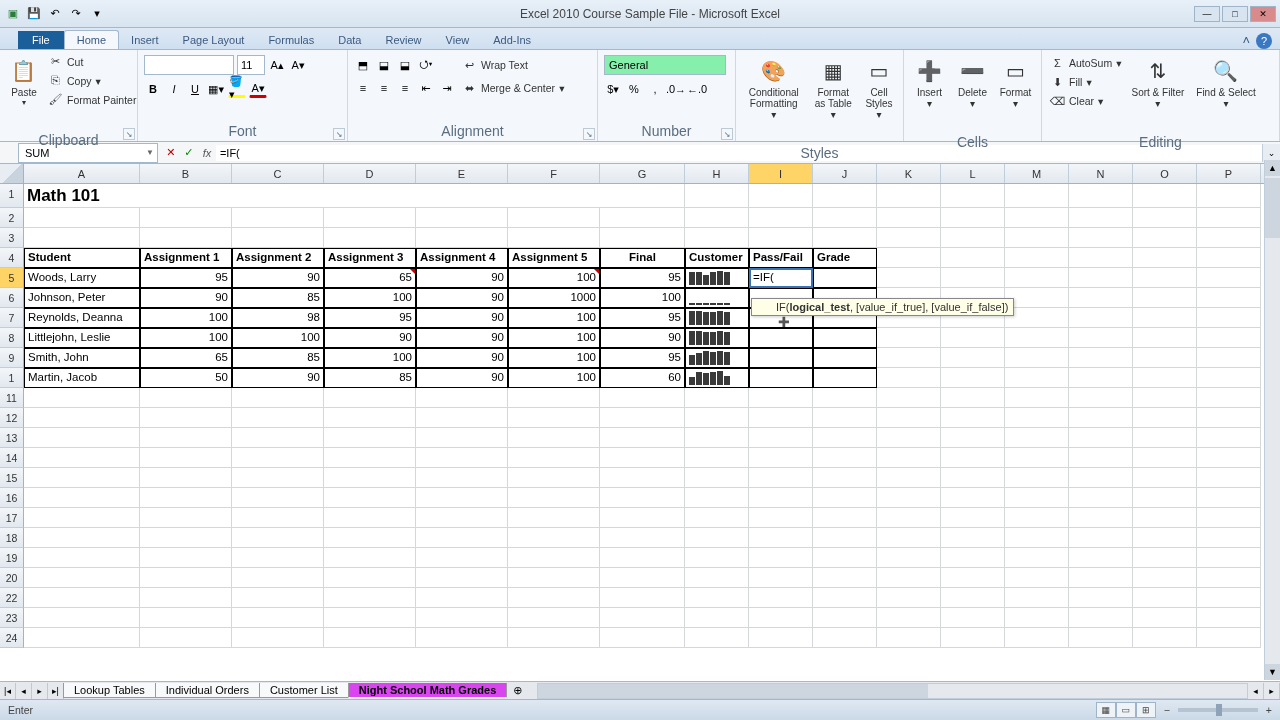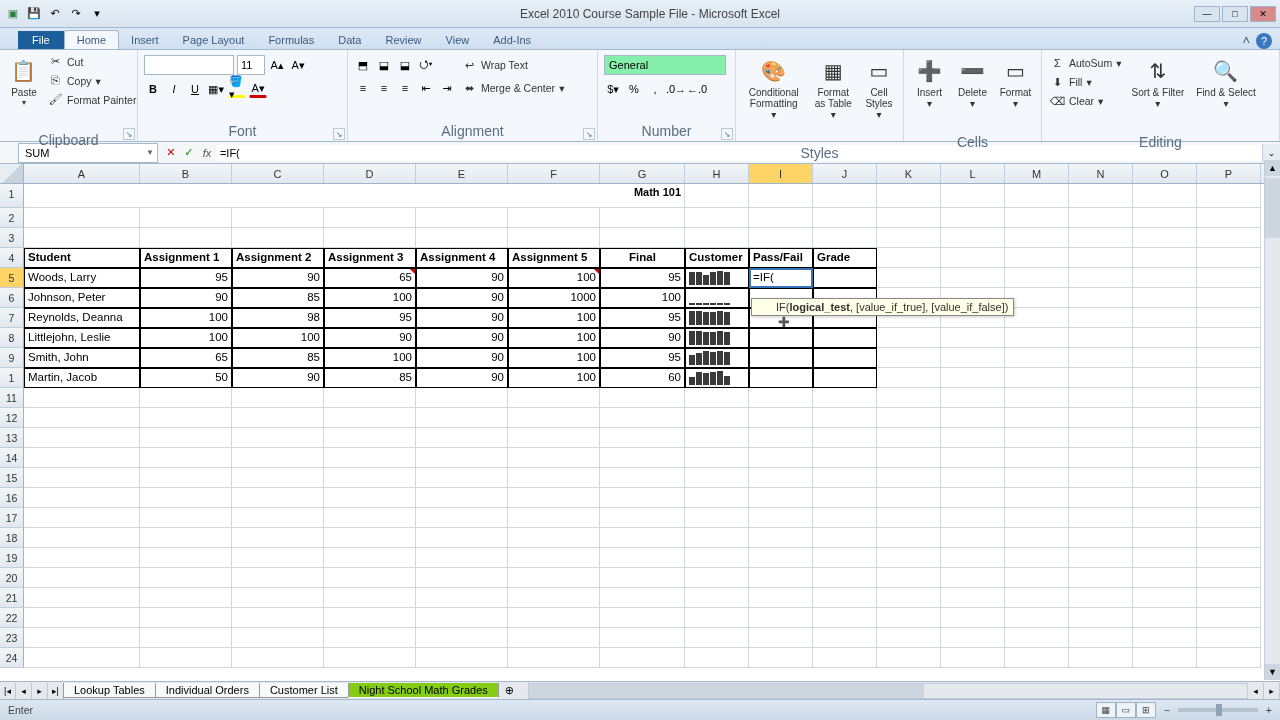--- a/index.html
+++ b/index.html
@@ -52,38 +52,38 @@
 .select-all { width:24px; background: linear-gradient(135deg,#e8edf3 50%,#c8d3de 50%); border-right:1px solid #9fb4c8; }
 .col-h { border-right:1px solid #c0cddb; text-align:center; font-size:11px; color:#333; line-height:20px; cursor:pointer; }
 .col-h.active { background: #fed466; }
 .row { display:flex; height:20px; }
 .row.r1 { height: 24px; }
 .row-h { width:24px; background: linear-gradient(#f3f6f9, #e2e8ef); border-right:1px solid #9fb4c8; border-bottom:1px solid #c0cddb; text-align:center; font-size:10.5px; color:#333; line-height:20px; cursor:pointer; }
 .row-h.active { background:#fed466; }
 .cell { border-right:1px solid #d4d8dc; border-bottom:1px solid #d4d8dc; font-size:11.5px; padding:2px 3px; overflow:visible; white-space:nowrap; text-align:right; color:#000; position:relative; }
 .cell.tl { text-align:left; }
 .cell.header { font-weight:bold; text-align:left; }
-.title-cell { font-size:11px; font-weight:bold; text-align:right; }
+.title-cell { font-size:17px; font-weight:bold; text-align:left; }
 .cell.bordered { border:1px solid #000; }
 .spark { display:flex; gap:1px; align-items:flex-end; height:14px; padding-top:2px; }
 .spark span { width:6px; background:#3a3a3a; display:inline-block; }
 .spark.dashed span { background:transparent; border-bottom:2px solid #3a3a3a; height:0 !important; }
 .red-marker { position:absolute; top:0; right:0; width:0; height:0; border-top:5px solid #c00; border-left:5px solid transparent; }
 
 
 .editing-cell { border:2px solid #3a72b8 !important; background:#fff; padding:1px 2px; text-align:left; }
 .func-tooltip { position:absolute; background:#ffffe8; border:1px solid #888; font-size:11px; padding:2px 5px; color:#333; white-space:nowrap; z-index:10; box-shadow:1px 1px 3px rgba(0,0,0,0.2);}
 .func-tooltip .curr { font-weight:bold; }
 
 
 .sheet-bar { position:absolute; bottom:21px; left:0; right:0; height:18px; background:#e5e9ee; display:flex; align-items:center; border-top:1px solid #a3b8cc; font-size:11px; }
 .sheet-nav { display:flex; }
 .sheet-nav-btn { width:16px; text-align:center; border-right:1px solid #bcc; cursor:pointer; font-size:9px; line-height:16px;}
 .sheet-tab { padding:1px 10px; background:#f8f9fa; border:1px solid #999; border-top:none; margin-left:-1px; cursor:pointer; }
-.sheet-tab.active { background:#84cc16; font-weight:normal; border-bottom:1px solid #fff; }
+.sheet-tab.active { background:#d946ef; font-weight:bold; border-bottom:1px solid #fff; }
 .sheet-add { padding:0 6px; cursor:pointer; }
 .hscroll-track { flex:1; margin-left:8px; background:#e5e9ee; height:16px; position:relative; border:1px solid #c0cddb; }
 .hscroll-thumb { position:absolute; left:0; width:55%; height:100%; background:#cdd6df; }
 
 
 .status-bar { position:absolute; bottom:0; left:0; right:0; height:21px; background: linear-gradient(#dfe8f2,#cbd9e8); border-top:1px solid #a3b8cc; display:flex; align-items:center; font-size:10.5px; color:#444; padding:0 8px; }
 .status-right { margin-left:auto; display:flex; align-items:center; gap:8px; }
 .view-btns { display:flex; }
 .view-btn { width:20px; height:16px; border:1px solid #9fb4c8; background:#eef3f8; font-size:9px; display:flex; align-items:center; justify-content:center;}
 
@@ -707,39 +707,20 @@
         <div class="cell wI"></div>
         <div class="cell wJ"></div>
         <div class="cell wK"></div>
         <div class="cell wL"></div>
         <div class="cell wM"></div>
         <div class="cell wN"></div>
         <div class="cell wO"></div>
         <div class="cell wP"></div>
       </div>
       <div class="row">
-        <div class="row-h">21</div>
-        <div class="cell wA"></div>
-        <div class="cell wB"></div>
-        <div class="cell wC"></div>
-        <div class="cell wD"></div>
-        <div class="cell wE"></div>
-        <div class="cell wF"></div>
-        <div class="cell wG"></div>
-        <div class="cell wH"></div>
-        <div class="cell wI"></div>
-        <div class="cell wJ"></div>
-        <div class="cell wK"></div>
-        <div class="cell wL"></div>
-        <div class="cell wM"></div>
-        <div class="cell wN"></div>
-        <div class="cell wO"></div>
-        <div class="cell wP"></div>
-      </div>
-      <div class="row">
         <div class="row-h">22</div>
         <div class="cell wA"></div>
         <div class="cell wB"></div>
         <div class="cell wC"></div>
         <div class="cell wD"></div>
         <div class="cell wE"></div>
         <div class="cell wF"></div>
         <div class="cell wG"></div>
         <div class="cell wH"></div>
         <div class="cell wI"></div>

